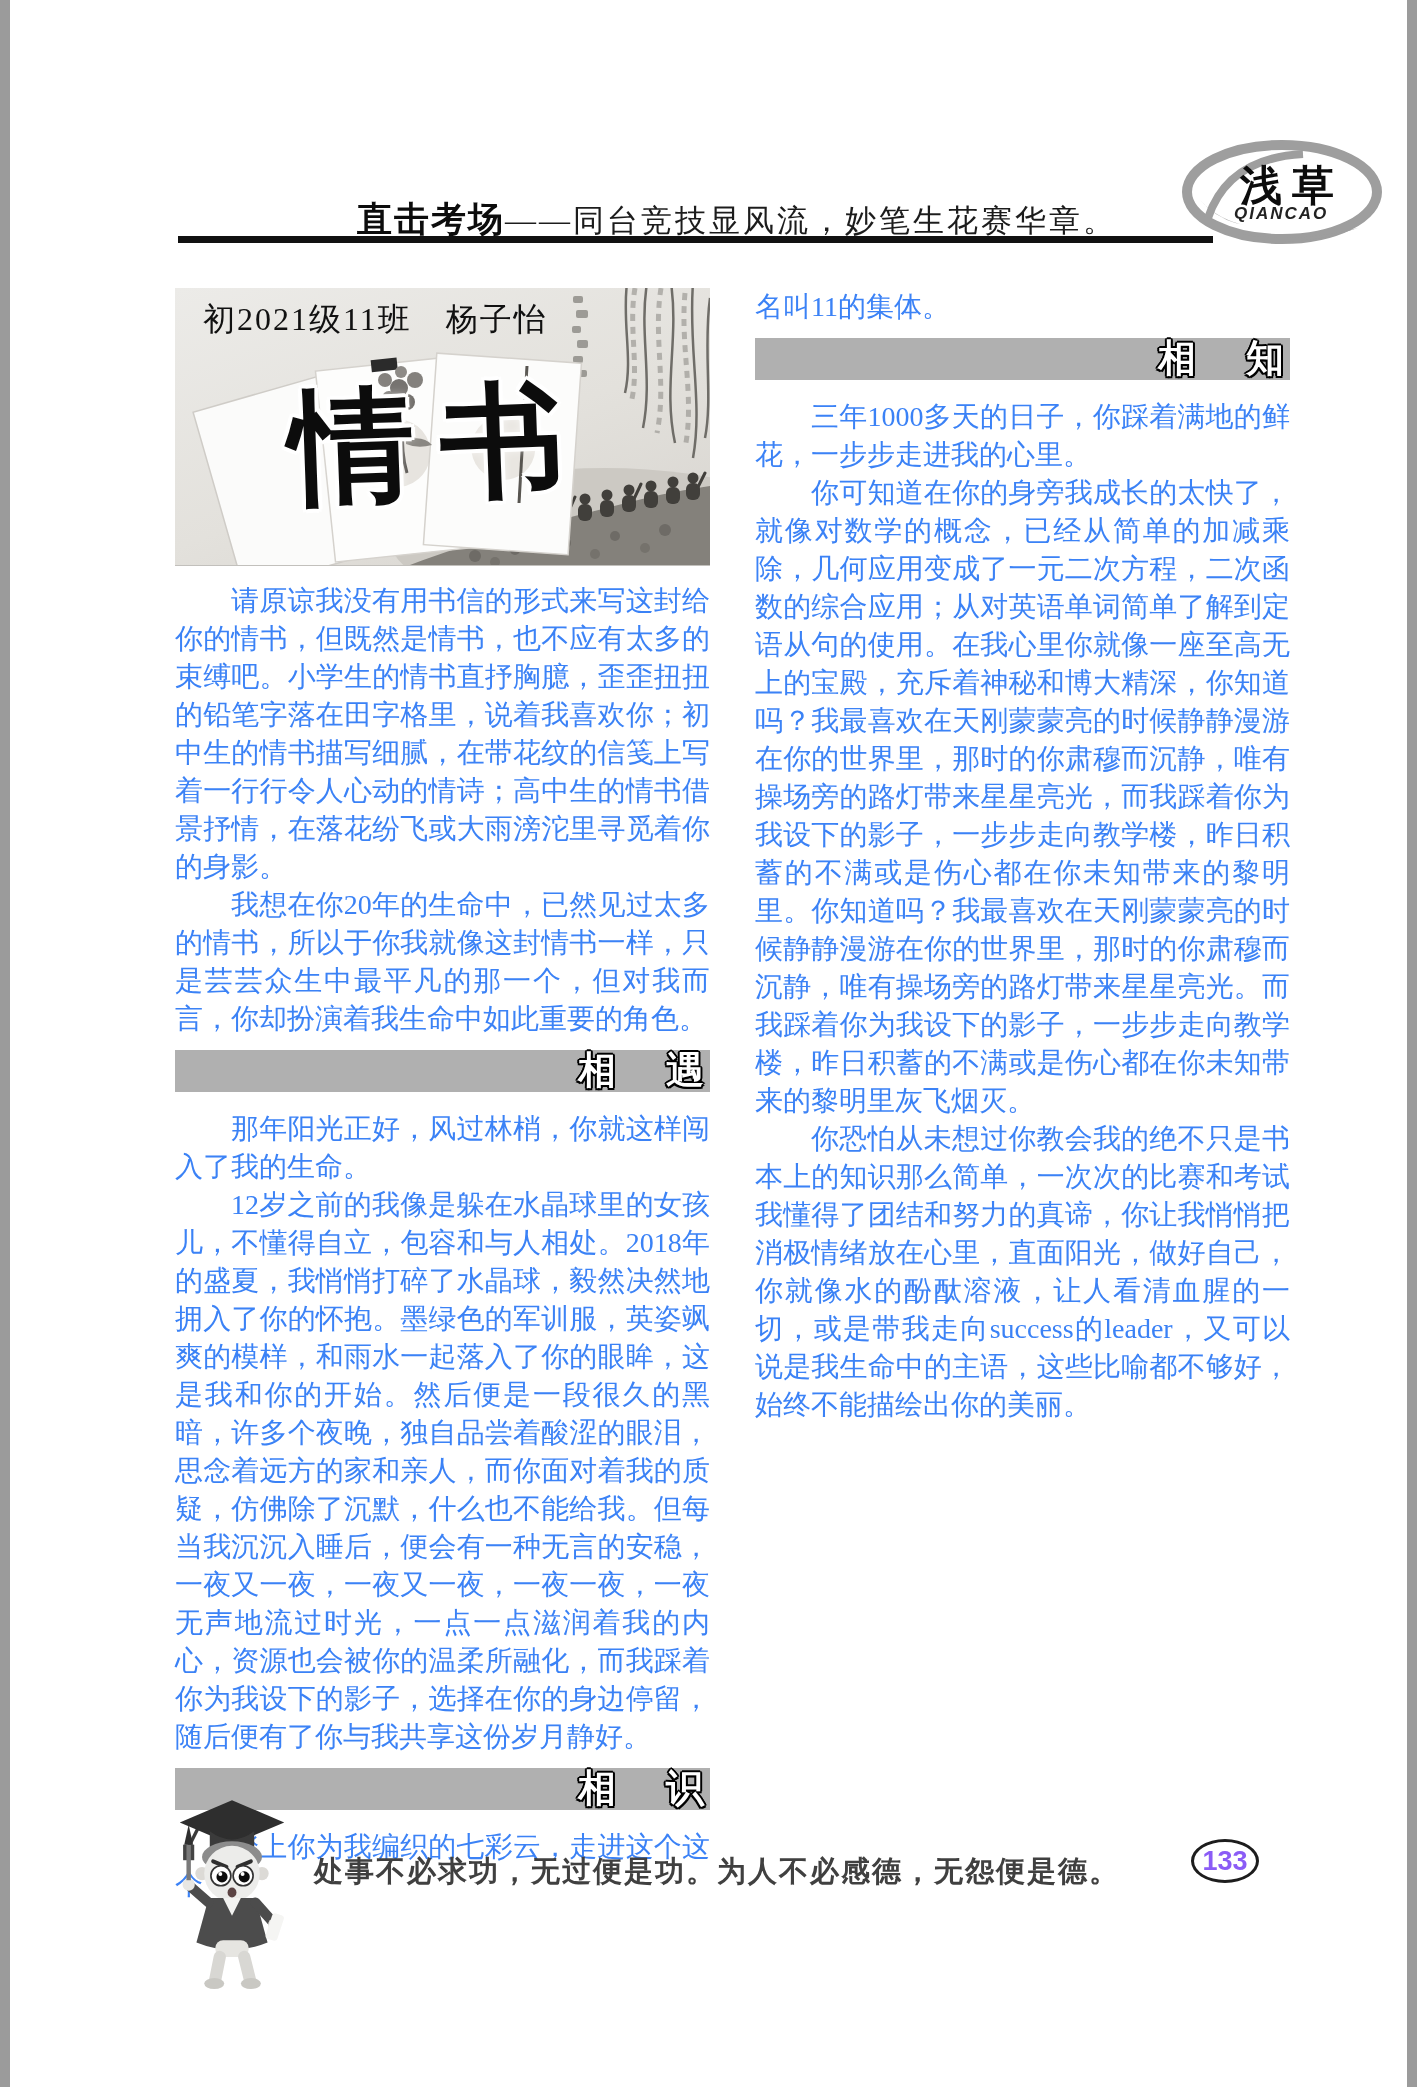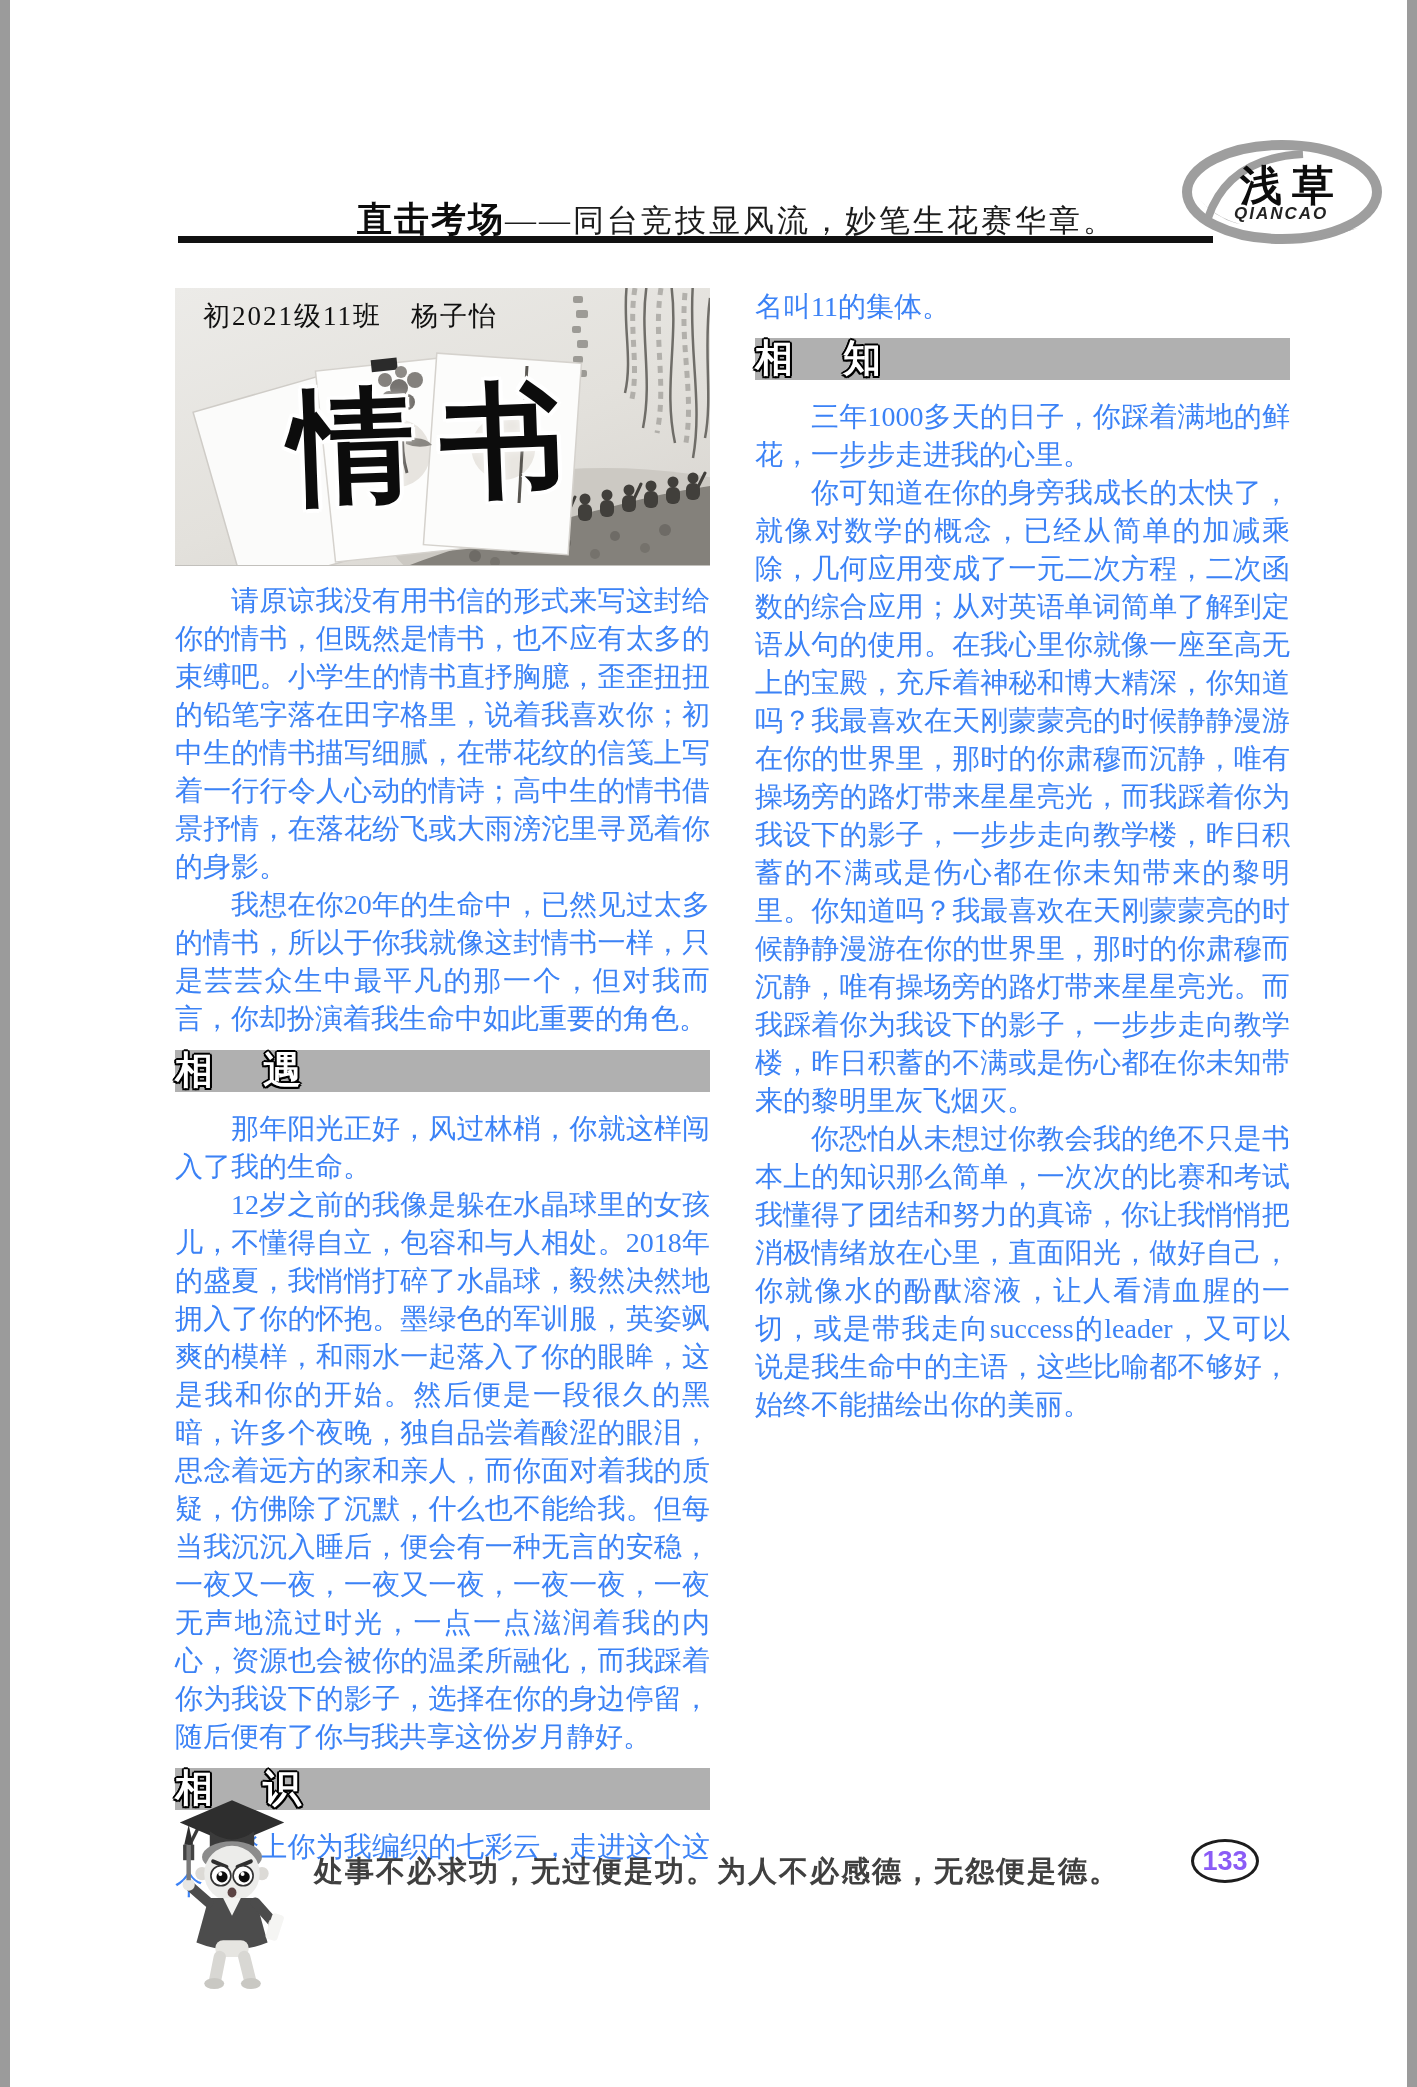--- a/index.html
+++ b/index.html
@@ -17,29 +17,29 @@
   .logo svg{position:absolute;left:0;top:0;}
   .logo .nm{position:absolute;left:62px;top:18px;font-size:42px;font-weight:700;color:#0c0c0c;letter-spacing:10px;white-space:nowrap;}
   .logo .sub{position:absolute;left:56px;top:64px;font-family:"Liberation Sans","DejaVu Sans",sans-serif;font-style:italic;font-weight:700;font-size:17px;letter-spacing:2px;color:#222;}
   
   .col{position:absolute;width:535px;}
   .col-left{left:165px;top:288px;}
   .col-right{left:745px;top:288px;}
   p.body{margin:0;font-size:28px;line-height:38px;text-align:justify;text-indent:2em;color:#3b82f6;}
   p.body.noindent{text-indent:0;}
   p.body.first{margin-top:16px;}
-  .bar{height:42px;background:#b0b0b0;margin:12px 0 18px;text-align:left;overflow:visible;}
+  .bar{height:42px;background:#b0b0b0;margin:12px 0 18px;text-align:right;overflow:visible;}
   .bar span{
     display:inline-block;font-size:38px;line-height:40px;font-weight:700;letter-spacing:6px;color:#fff;
     text-shadow:-2px 0 #000,2px 0 #000,0 -2px #000,0 2px #000,-1.5px -1.5px #000,1.5px 1.5px #000,-1.5px 1.5px #000,1.5px -1.5px #000;
   }
   
   .banner{position:relative;width:535px;height:277px;background:linear-gradient(160deg,#ecebe8 0%,#e3e1dc 55%,#d7d4cf 100%);overflow:hidden;border-bottom:1px solid #c2c0bc;}
   .banner svg.art{position:absolute;left:0;top:0;}
-  .byline{position:absolute;left:28px;top:10px;font-size:27px;color:#111;letter-spacing:2px;white-space:nowrap;}
+  .byline{position:absolute;left:28px;top:10px;font-size:32px;color:#111;letter-spacing:2px;white-space:nowrap;}
   .banner-title{
     position:absolute;left:115px;top:74px;font-size:124px;font-weight:700;letter-spacing:26px;color:#0c0c0c;
     transform:rotate(-2deg);white-space:nowrap;
     text-shadow:-4px 0 0 #fff,4px 0 0 #fff,0 -4px 0 #fff,0 4px 0 #fff,-3px -3px 0 #fff,3px 3px 0 #fff,-3px 3px 0 #fff,3px -3px 0 #fff,0 0 12px #fff;
   }
   
   .mascot{position:absolute;left:158px;top:1798px;width:128px;height:200px;}
   .quote{position:absolute;left:304px;top:1852px;font-size:29px;letter-spacing:2px;color:#404040;white-space:nowrap;font-weight:bold;}
   .pageno{
     position:absolute;left:1181px;top:1839px;width:62px;height:38px;border:3px solid #1d1d1d;border-radius:50%;

